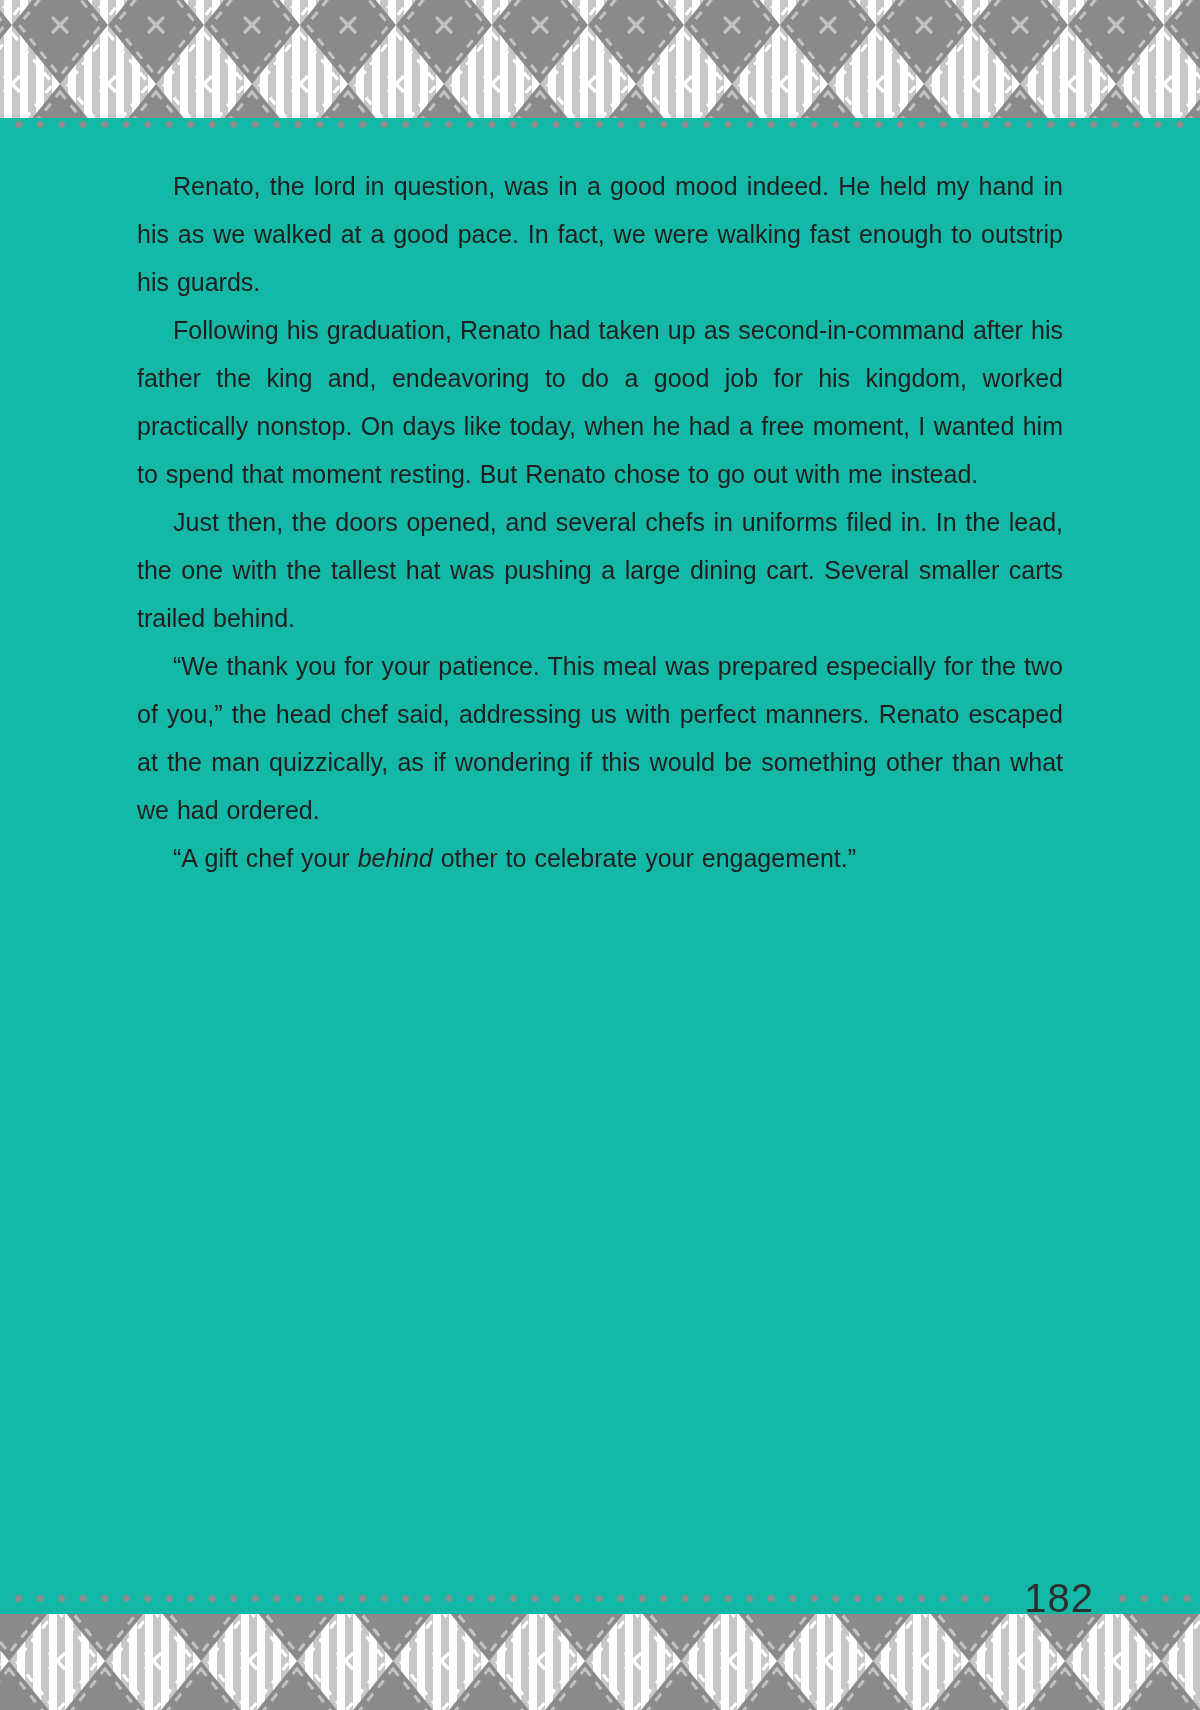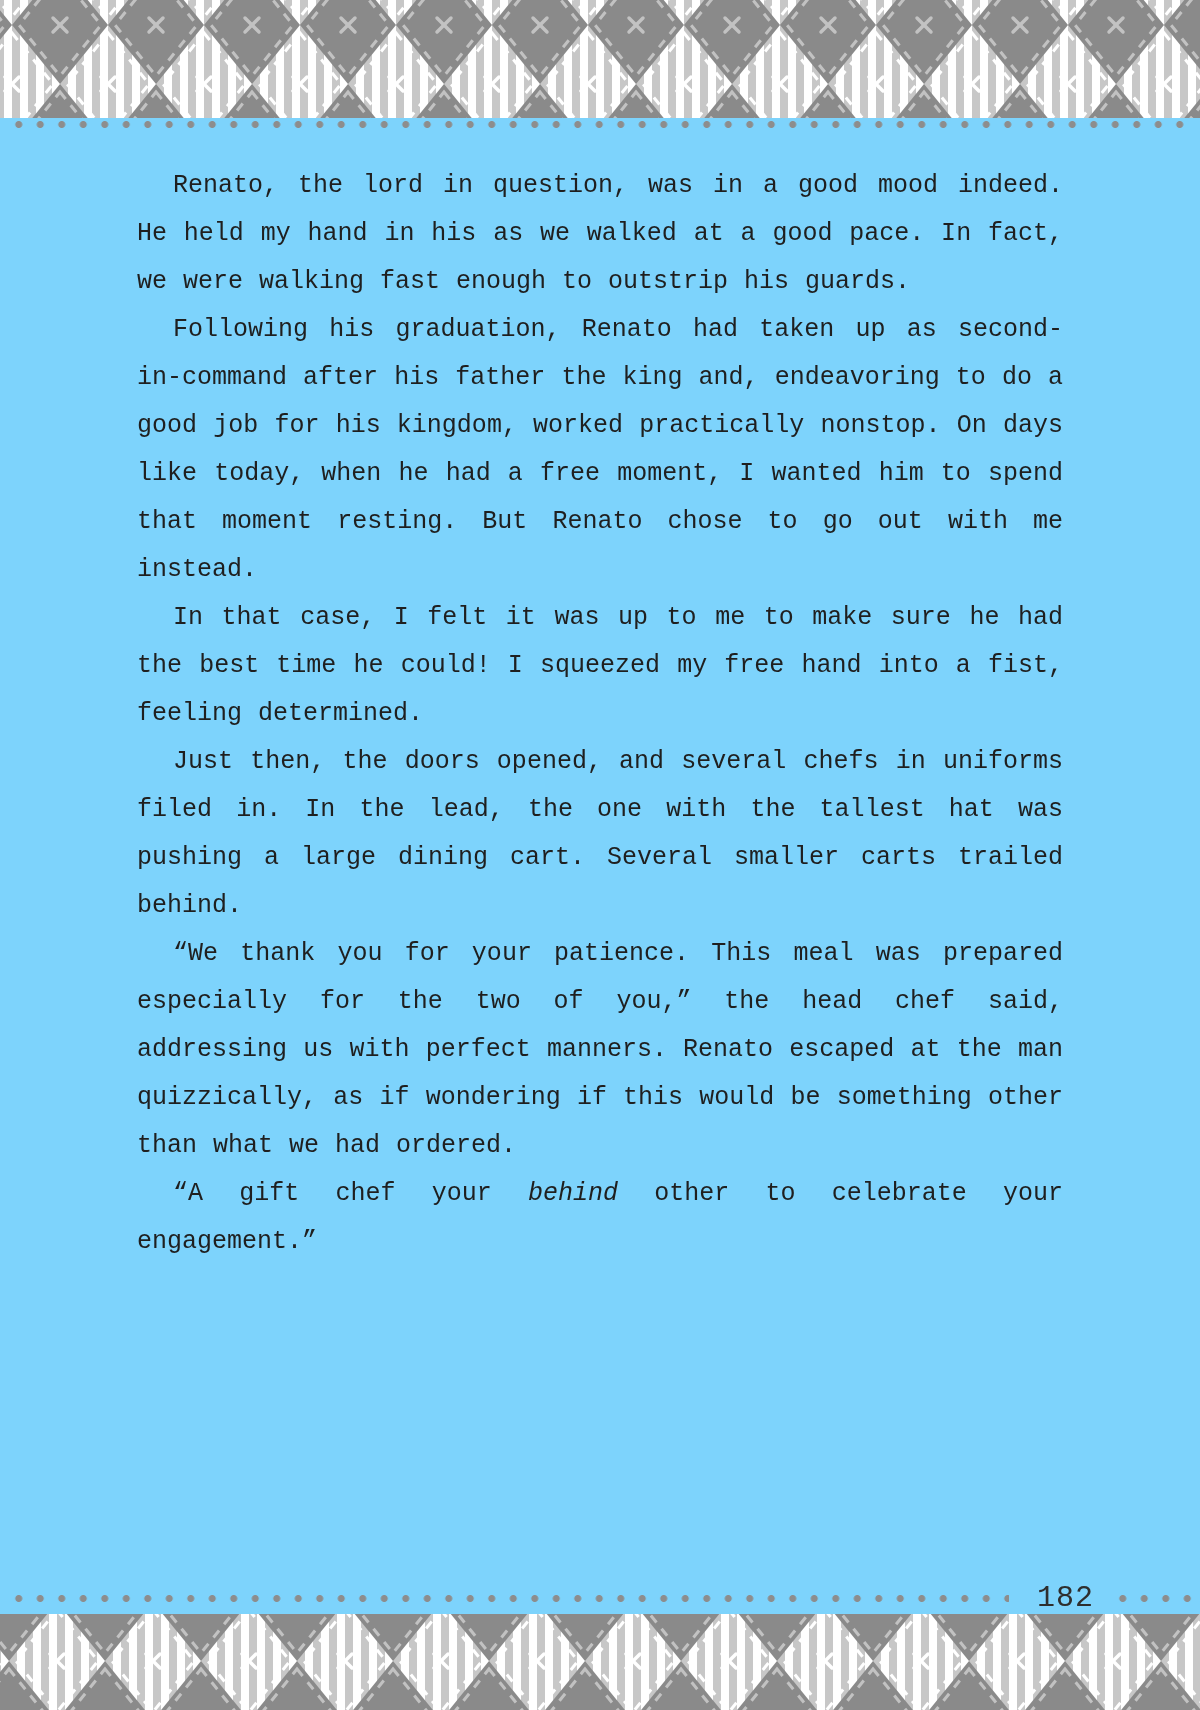--- a/index.html
+++ b/index.html
@@ -1,41 +1,41 @@
 <!DOCTYPE html>
 <html><head>
 <meta charset="utf-8">
 <style>
   * { margin:0; padding:0; box-sizing:border-box; }
   html,body { background:#ffffff; }
   .page {
     position:relative;
     width:1200px; height:1710px;
-    background:#7dd3fc;
+    background:#14b8a6;
     overflow:hidden;
-    font-family:Liberation Mono, monospace;
+    font-family:Liberation Sans, sans-serif;
   }
   .border-band { position:absolute; left:0; width:1200px; display:block; }
   .border-top { top:0; height:118px; }
   .border-bottom { top:1614px; height:96px; }
   .dots {
     height:9px;
     background-image: radial-gradient(circle 4px at 50% 50%, #8d8d8d 3.1px, rgba(0,0,0,0) 3.9px);
     background-size:21.5px 9px;
     background-repeat:repeat-x;
   }
   .dots-top { position:absolute; top:120px; left:8px; right:8px; }
   .footer-rule {
     position:absolute; top:1580px; left:8px; right:8px; height:36px;
     display:flex; align-items:center;
   }
   .footer-rule .dots-left { flex:1 1 auto; margin-right:28px; }
   .footer-rule .dots-right { flex:0 0 80px; margin-left:18px; }
   .page-number {
-    font-size:30px; color:#2e2e2e; line-height:1;
+    font-size:40px; color:#2e2e2e; line-height:1;
     letter-spacing:1px;
   }
   .text-block {
     position:absolute; top:0; left:137px; width:926px;
     padding-top:162px;
     color:#1f1f1f;
   }
   .text-block p {
     font-size:25px; line-height:48px;
     text-align:justify;
@@ -86,21 +86,20 @@
       </pattern>
     </defs>
     <rect width="1200" height="118" fill="url(#argT)"></rect>
   </svg>
 
   <div class="dots dots-top"></div>
 
   <main class="text-block">
     <p>Renato, the lord in question, was in a good mood indeed. He held my hand in his as we walked at a good pace. In fact, we were walking fast enough to outstrip his guards.</p>
     <p>Following his graduation, Renato had taken up as second-in-command after his father the king and, endeavoring to do a good job for his kingdom, worked practically nonstop. On days like today, when he had a free moment, I wanted him to spend that moment resting. But Renato chose to go out with me instead.</p>
-    <p>In that case, I felt it was up to me to make sure he had the best time he could! I squeezed my free hand into a fist, feeling determined.</p>
     <p>Just then, the doors opened, and several chefs in uniforms filed in. In the lead, the one with the tallest hat was pushing a large dining cart. Several smaller carts trailed behind.</p>
     <p>“We thank you for your patience. This meal was prepared especially for the two of you,” the head chef said, addressing us with perfect manners. Renato escaped at the man quizzically, as if wondering if this would be something other than what we had ordered.</p>
     <p>
       <span>“A gift chef your </span><em>behind</em><span> other to celebrate your engagement.”</span>
     </p>
   </main>
 
   <div class="footer-rule">
     <div class="dots dots-left"></div>
     <span class="page-number">182</span>

